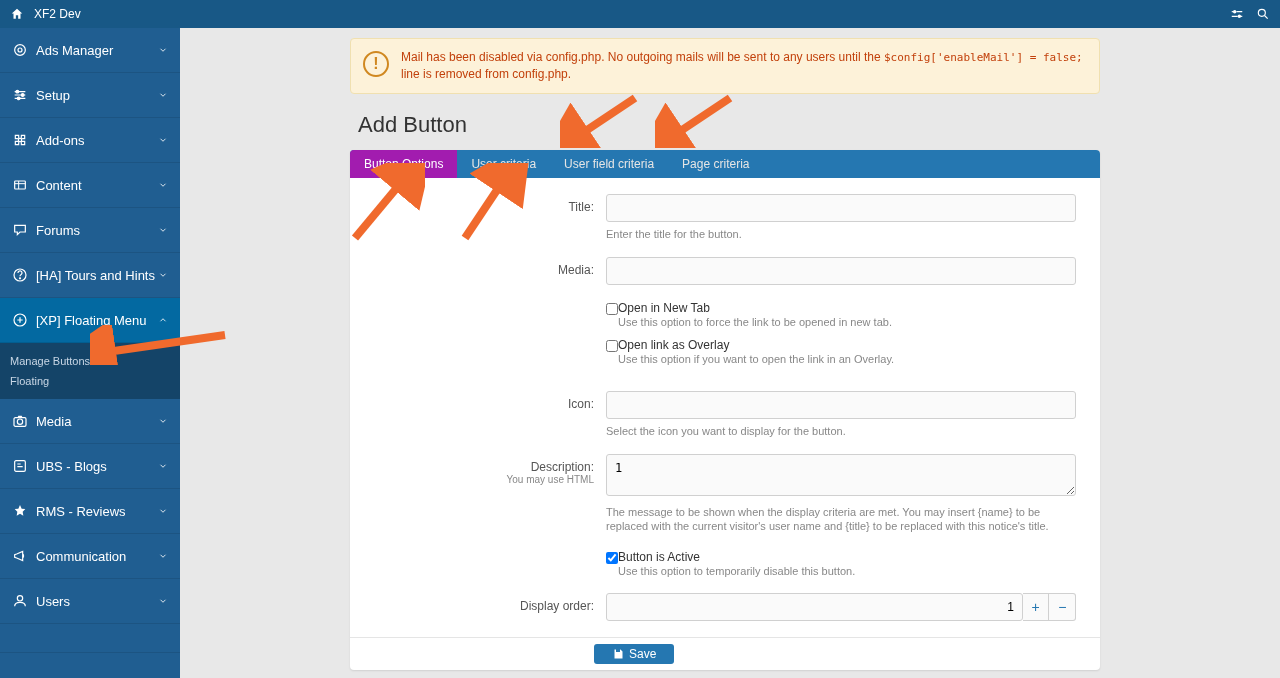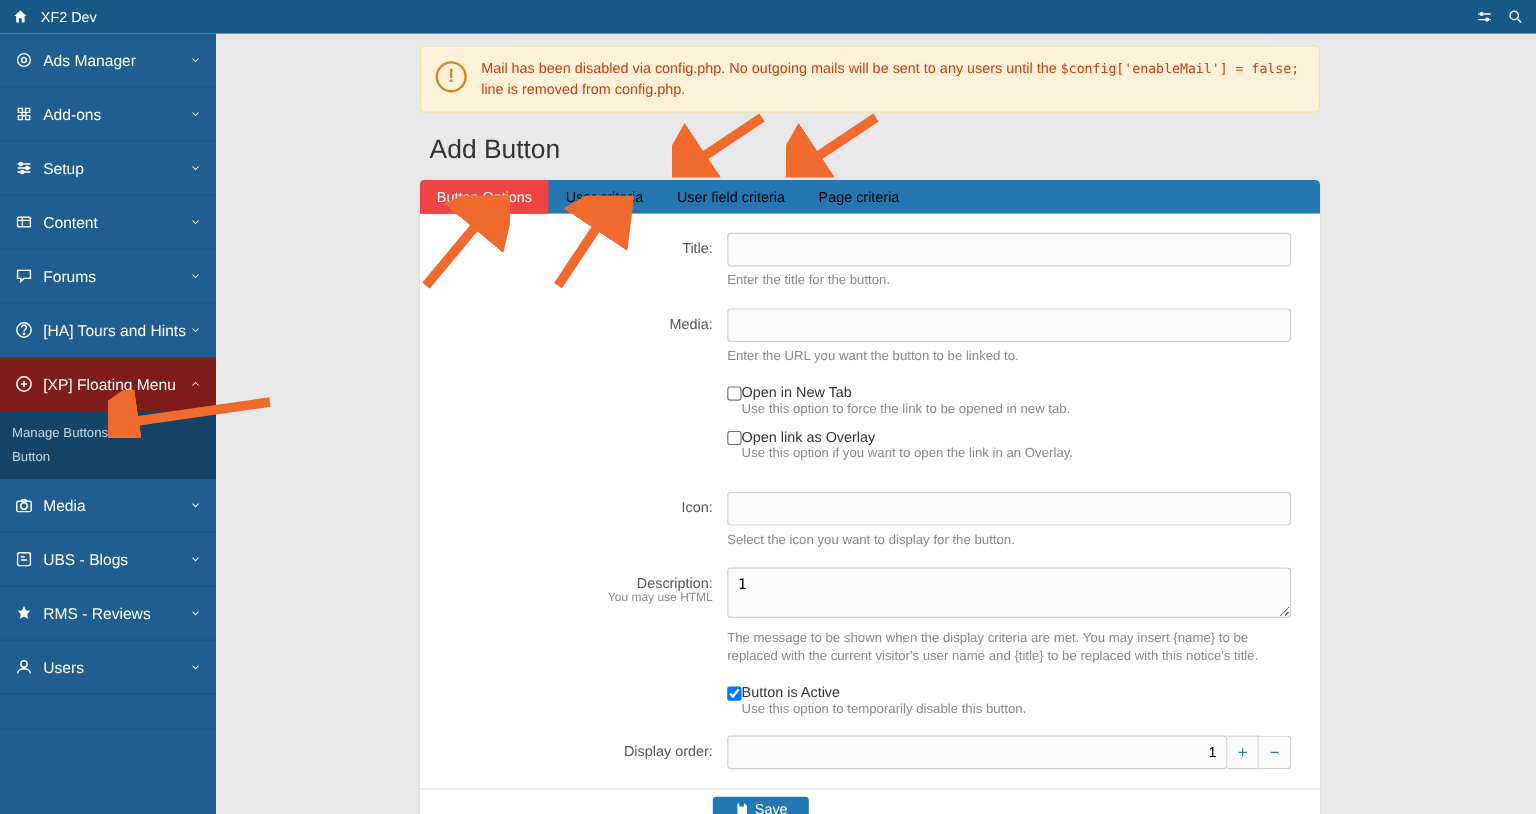--- a/index.html
+++ b/index.html
@@ -11,39 +11,39 @@
 .topbar .title { font-size: 12px; }
 .home-icn, .gear-icn, .search-icn { width: 14px; height: 14px; }
 
 .layout { display: flex; min-height: calc(100vh - 28px); }
 
 .sidebar { width: 180px; background: #205e91; color: #fff; flex-shrink: 0; overflow-y: auto; }
 .side-item { display: flex; align-items: center; padding: 14px 12px; font-size: 13px; cursor: pointer; border-bottom: 1px solid rgba(0,0,0,0.1); }
 .side-item .icn { width: 16px; height: 16px; margin-right: 8px; flex-shrink: 0; }
 .side-item .lbl { flex: 1; }
 .side-item .chev { width: 10px; height: 10px; }
-.side-item.open { background: #7f1d1d; }
+.side-item.open { background: #0369a1; }
 .side-sub { background: #144468; padding: 8px 0; }
 .side-sub-item { padding: 4px 10px; font-size: 11px; color: #c8d6e5; cursor: pointer; }
 
 .main { flex: 1; padding: 0 0 20px 0; min-width: 0; }
 .content-wrap { max-width: 750px; margin: 0 0 0 170px; }
 
 .alert-box { background: #fdf2d9; border: 1px solid #f0e0b0; border-radius: 4px; margin-top: 10px; padding: 10px 12px; display: flex; gap: 12px; position: relative; }
 .alert-box .alert-icn { width: 26px; height: 26px; border: 2px solid #d08820; border-radius: 50%; color: #d08820; display: flex; align-items: center; justify-content: center; font-weight: bold; font-size: 16px; flex-shrink: 0; margin-top: 2px; }
 .alert-box .alert-text { font-size: 12px; color: #c2410c; line-height: 1.4; }
 .alert-box code { font-family: monospace; font-size: 11px; }
 
 .page-heading { font-size: 22px; font-weight: 400; color: #333; margin: 18px 0 12px 8px; }
 
 .panel { background: #fff; border-radius: 4px; overflow: hidden; box-shadow: 0 1px 2px rgba(0,0,0,0.1); }
 
 .tab-bar { background: #2577b1; display: flex; }
-.tab { padding: 7px 14px; color: #000000; font-size: 12px; cursor: pointer; }
-.tab.active { background: #ef4444; color: #fff; }
+.tab { padding: 7px 14px; color: #e5e5e5; font-size: 12px; cursor: pointer; }
+.tab.active { background: #a21caf; color: #fff; }
 
 .form-body { padding: 8px 12px; }
 .form-row { display: flex; padding: 8px 12px; }
 .form-label { width: 232px; text-align: right; padding-right: 12px; font-size: 12px; color: #555; padding-top: 6px; flex-shrink: 0; }
 .form-label .sub { display: block; font-size: 10px; color: #888; }
 .form-control { flex: 1; }
 .form-control input[type="text"], .form-control textarea { width: 100%; border: 1px solid #d0d0d0; border-radius: 3px; padding: 6px 8px; font-size: 12px; background: #fafafa; }
 .form-control textarea { resize: vertical; min-height: 34px; }
 .help-text { font-size: 11px; color: #888; margin-top: 5px; line-height: 1.3; }
 
@@ -107,48 +107,48 @@
                  <span class="lbl">Ads Manager</span>
                  <span class="chev">
           <svg viewBox="0 0 24 24" fill="none" stroke="#fff" stroke-width="2">
             <path d="M6 9l6 6 6-6"></path>
           </svg>
         </span>
       </div>
       <div class="side-item">
         <span class="icn">
           <svg viewBox="0 0 24 24" stroke="#fff" stroke-width="1.8" fill="none">
-            <path d="M5 5h5v3a2 2 0 104 0V5h5v5h-3a2 2 0 100 4h3v5h-5v-3a2 2 0 10-4 0v3H5v-5h3a2 2 0 100-4H5z"></path>
-          </svg>
-        </span>
-                 <span class="lbl">Add-ons</span>
-                 <span class="chev">
-          <svg viewBox="0 0 24 24" fill="none" stroke="#fff" stroke-width="2">
-            <path d="M6 9l6 6 6-6"></path>
-          </svg>
-        </span>
-      </div>
-      <div class="side-item">
-        <span class="icn">
-          <svg viewBox="0 0 24 24" stroke="#fff" stroke-width="1.8" fill="none">
             <path d="M4 7h16M4 12h16M4 17h16"></path>
             <circle cx="8" cy="7" r="2" fill="#fff"></circle>
             <circle cx="16" cy="12" r="2" fill="#fff"></circle>
             <circle cx="10" cy="17" r="2" fill="#fff"></circle>
           </svg>
         </span>
                  <span class="lbl">Setup</span>
                  <span class="chev">
           <svg viewBox="0 0 24 24" fill="none" stroke="#fff" stroke-width="2">
             <path d="M6 9l6 6 6-6"></path>
           </svg>
         </span>
       </div>
       <div class="side-item">
         <span class="icn">
+          <svg viewBox="0 0 24 24" stroke="#fff" stroke-width="1.8" fill="none">
+            <path d="M5 5h5v3a2 2 0 104 0V5h5v5h-3a2 2 0 100 4h3v5h-5v-3a2 2 0 10-4 0v3H5v-5h3a2 2 0 100-4H5z"></path>
+          </svg>
+        </span>
+                 <span class="lbl">Add-ons</span>
+                 <span class="chev">
+          <svg viewBox="0 0 24 24" fill="none" stroke="#fff" stroke-width="2">
+            <path d="M6 9l6 6 6-6"></path>
+          </svg>
+        </span>
+      </div>
+      <div class="side-item">
+        <span class="icn">
           <svg viewBox="0 0 24 24" fill="#fff">
             <rect x="4" y="6" width="16" height="12" rx="1" fill="none" stroke="#fff" stroke-width="1.8"></rect>
             <path d="M4 10h16M10 6v12" stroke="#fff" stroke-width="1.5"></path>
           </svg>
         </span>
                  <span class="lbl">Content</span>
                  <span class="chev">
           <svg viewBox="0 0 24 24" fill="none" stroke="#fff" stroke-width="2">
             <path d="M6 9l6 6 6-6"></path>
           </svg>
@@ -191,21 +191,21 @@
         </span>
                  <span class="lbl">[XP] Floating Menu</span>
                  <span class="chev">
           <svg viewBox="0 0 24 24" fill="none" stroke="#fff" stroke-width="2">
             <path d="M6 15l6-6 6 6"></path>
           </svg>
         </span>
       </div>
       <div class="side-sub">
         <div class="side-sub-item">Manage Buttons</div>
-        <div class="side-sub-item">Button</div>
+        <div class="side-sub-item">Floating</div>
       </div>
       <div class="side-item">
         <span class="icn">
           <svg viewBox="0 0 24 24" stroke="#fff" stroke-width="1.8" fill="none">
             <rect x="3" y="7" width="18" height="13" rx="2"></rect>
             <circle cx="12" cy="13" r="4"></circle>
             <path d="M9 7l1-2h4l1 2"></path>
           </svg>
         </span>
                  <span class="lbl">Media</span>
@@ -229,20 +229,33 @@
           </svg>
         </span>
       </div>
       <div class="side-item">
         <span class="icn">
           <svg viewBox="0 0 24 24" fill="#fff">
             <path d="M12 3l2.5 5.5L20 9l-4 4 1 6-5-3-5 3 1-6-4-4 5.5-.5z"></path>
           </svg>
         </span>
                  <span class="lbl">RMS - Reviews</span>
+                 <span class="chev">
+          <svg viewBox="0 0 24 24" fill="none" stroke="#fff" stroke-width="2">
+            <path d="M6 9l6 6 6-6"></path>
+          </svg>
+        </span>
+      </div>
+      <div class="side-item">
+        <span class="icn">
+          <svg viewBox="0 0 24 24" stroke="#fff" stroke-width="1.8" fill="none">
+            <path d="M4 10v4l3 1 9 4V5l-9 4zM16 9a4 4 0 010 6"></path>
+          </svg>
+        </span>
+                 <span class="lbl">Communication</span>
                  <span class="chev">
           <svg viewBox="0 0 24 24" fill="none" stroke="#fff" stroke-width="2">
             <path d="M6 9l6 6 6-6"></path>
           </svg>
         </span>
       </div>
       <div class="side-item">
         <span class="icn">
           <svg viewBox="0 0 24 24" stroke="#fff" stroke-width="1.8" fill="none">
             <circle cx="12" cy="8" r="4"></circle>
@@ -288,21 +301,20 @@
             <div class="form-control">
               <input type="text" value="" style="">
               <div class="help-text">Enter the title for the button.</div>
             </div>
           </div>
 
           <div class="form-row">
             <div class="form-label">Media:</div>
             <div class="form-control">
               <input type="text" value="" style="">
-              <div class="help-text">Enter the URL you want the button to be linked to.</div>
             </div>
           </div>
 
           <div class="form-row">
             <div class="form-label"></div>
             <div class="form-control">
               <div class="cb-stack">
                 <div class="checkbox-row">
                   <input type="checkbox" style="">
                   <div>

